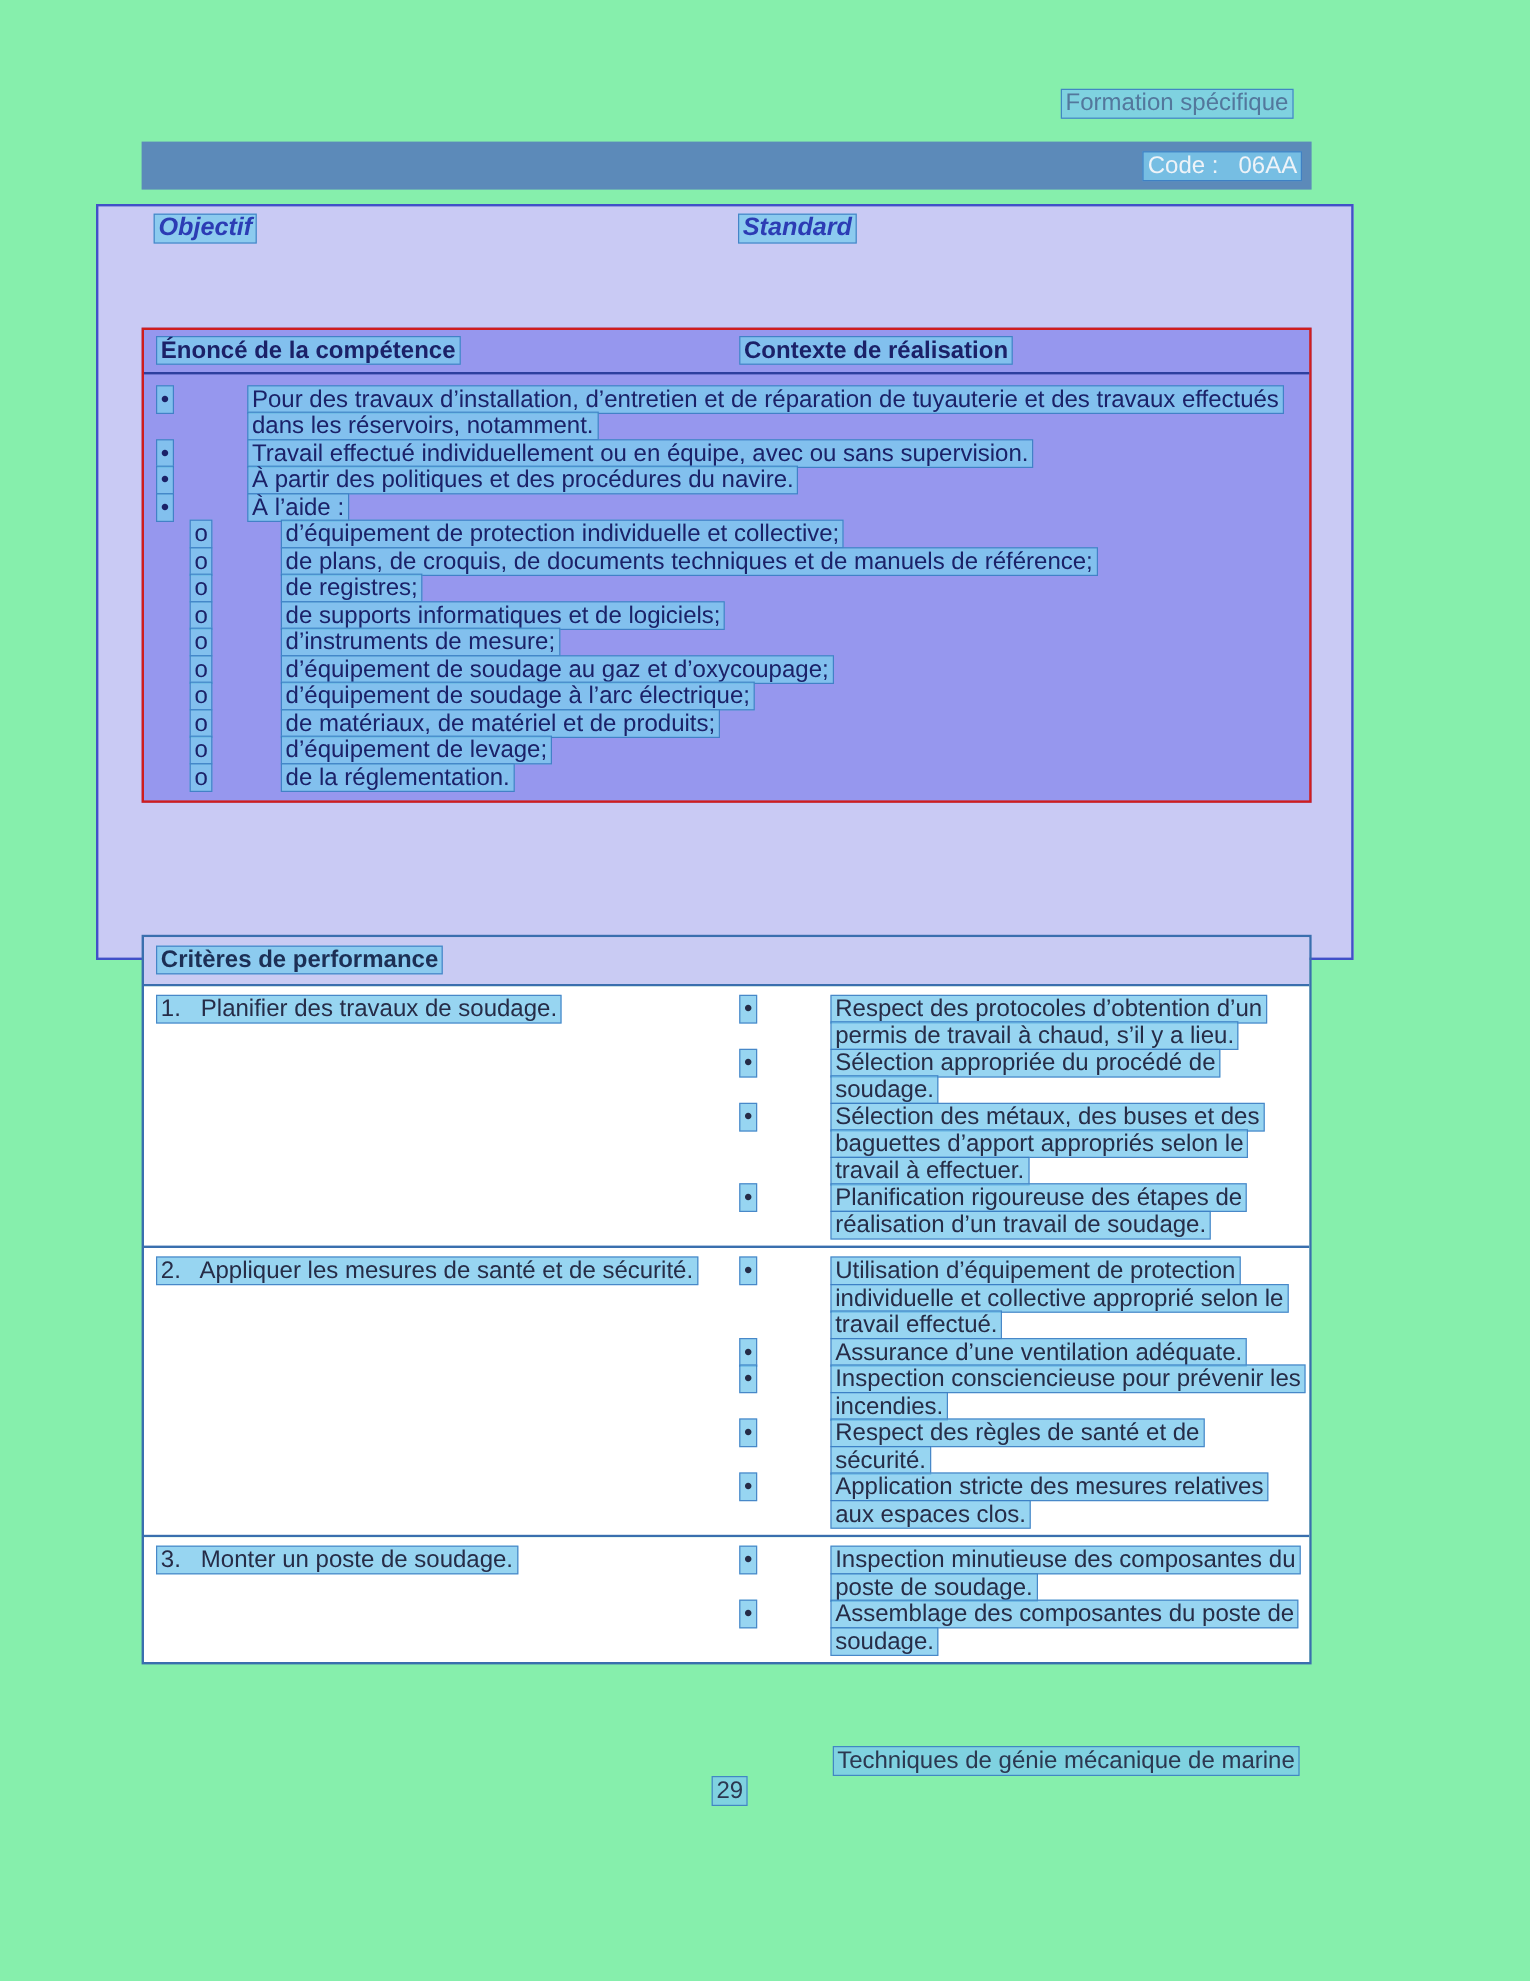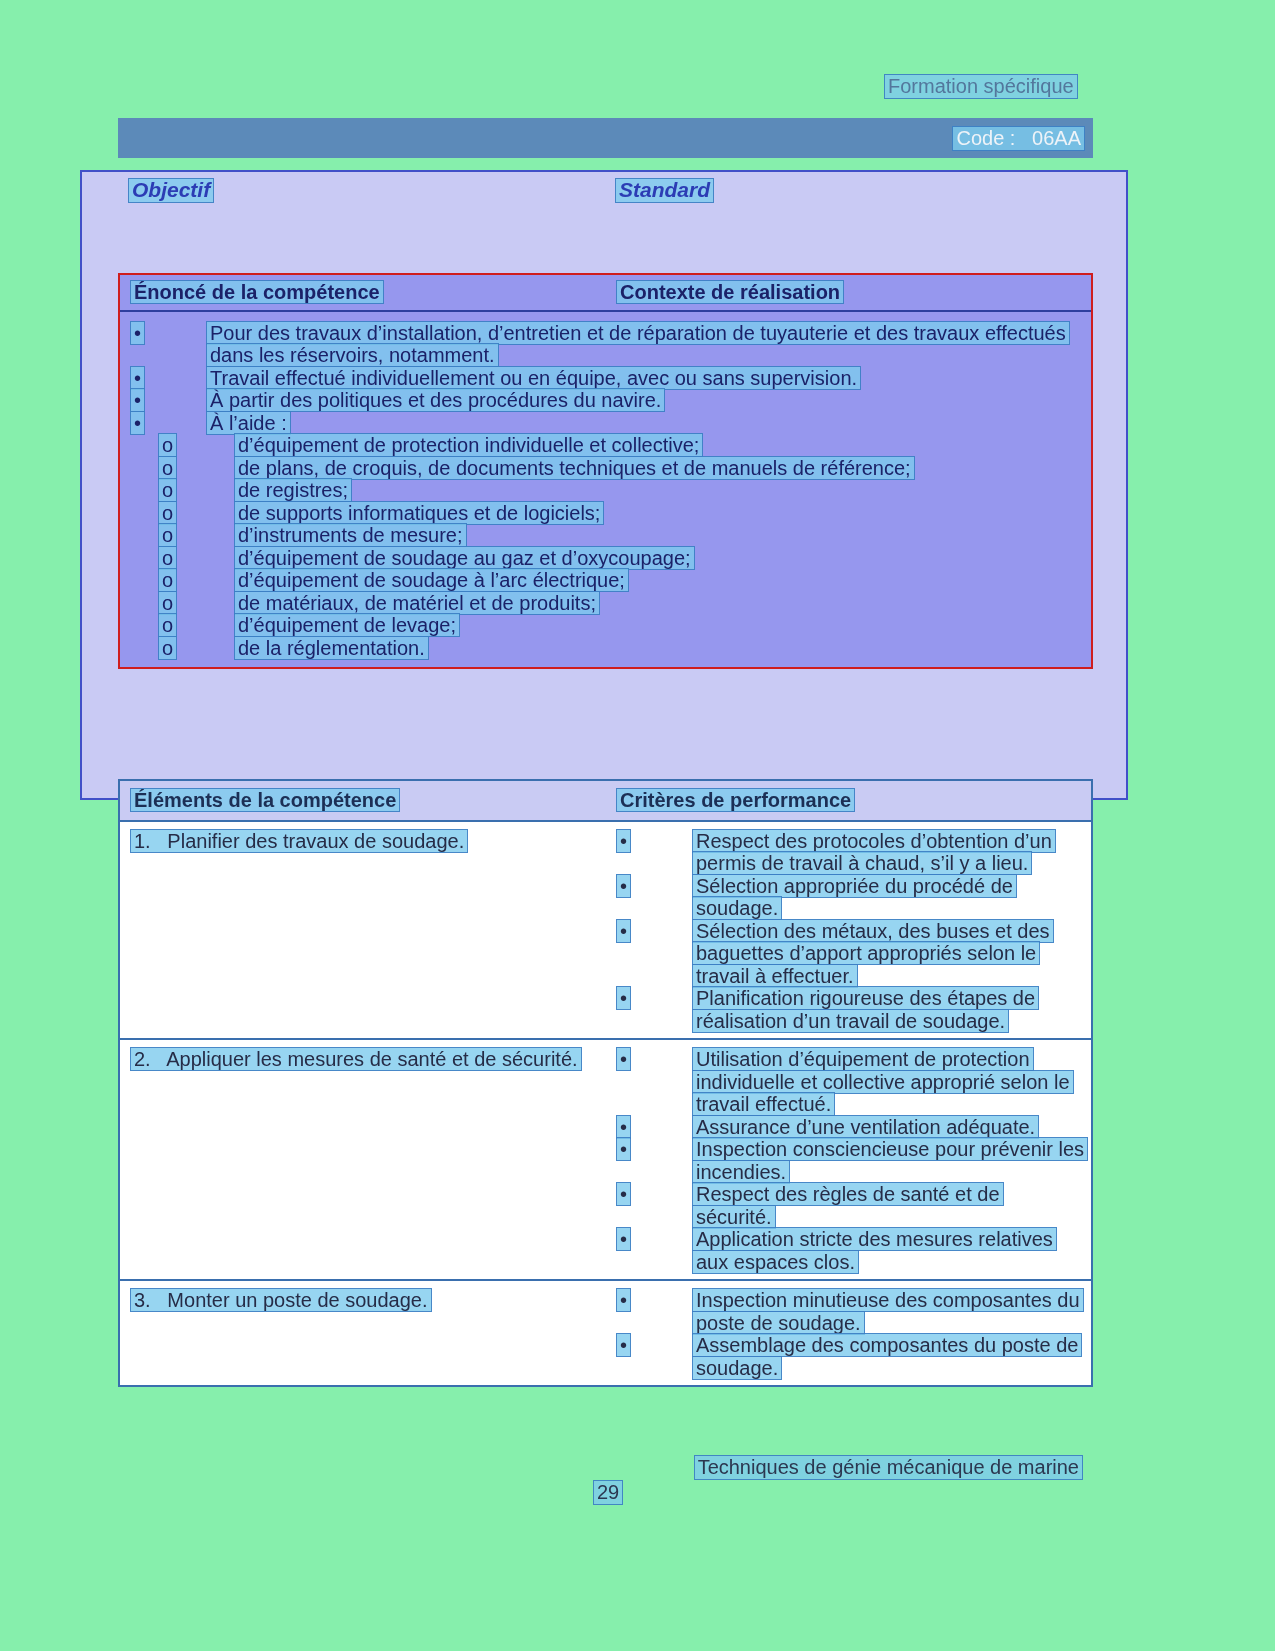--- a/index.html
+++ b/index.html
@@ -214,23 +214,20 @@
                 <span class="hl">de la réglementation.</span>
               </div>
             </div>
           </div>
       </div>
     </div>
   </div>
 
   <div class="table2">
     <div class="t2-header">
-      <div class="cell-left">
-        <span class="th hl">Éléments de la compétence</span>
-      </div>
       <div class="cell-right">
         <span class="th hl">Critères de performance</span>
       </div>
     </div>
 
     <div class="t2-row t2-row-1">
       <div class="t2-left">
         <span class="hl pre">1.   Planifier des travaux de soudage.</span>
       </div>
       <div class="t2-right">

